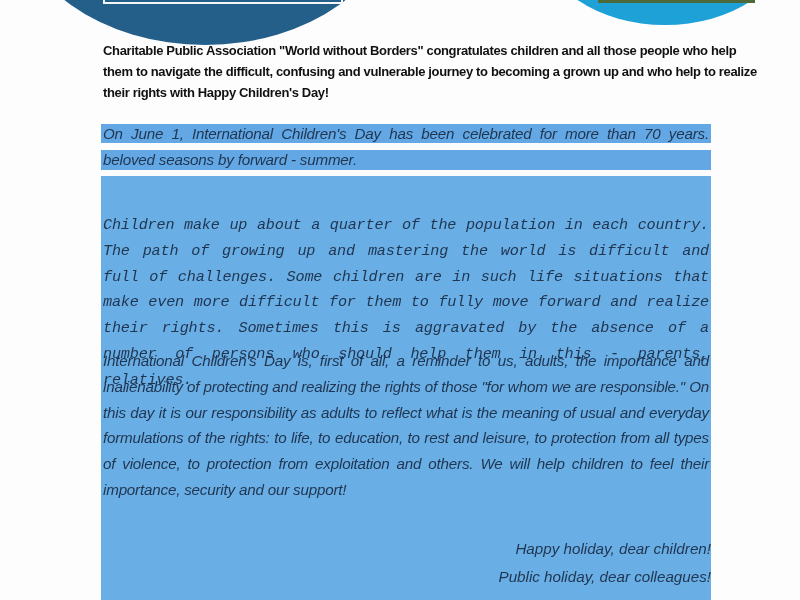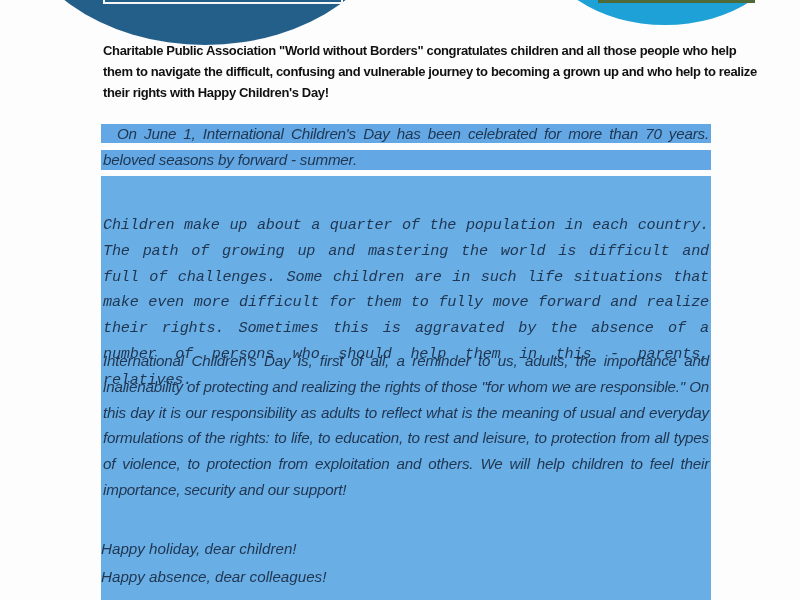--- a/index.html
+++ b/index.html
@@ -40,21 +40,21 @@
       position:absolute; left:101px; top:176px; width:610px; height:424px;
       background:#6aaee6;
     }
     .body-text {
       position:absolute; left:103px; width:606px;
       font-style:italic; font-size:15.2px; line-height:25.8px; color:#1f3550;
       text-align:justify; letter-spacing:-0.2px;
     }
     .body-text p { margin:0; text-align-last:left; }
     .closing {
-      position:absolute; left:101px; width:610px; text-align:left;
+      position:absolute; left:101px; width:610px; text-align:right;
       font-style:italic; font-size:15.2px; line-height:25px; color:#1f3550;
     }
     .cutoff {
       position:absolute; left:205px; top:592px; width:120px; height:8px;
       overflow:hidden; font-style:italic; font-size:15px; color:#1f3550;
       line-height:26px;
     }
   </style>
 </head>
 <body>
@@ -64,28 +64,28 @@
 <div class="ellipse-right"></div>
 <div class="photo-strip"></div>
 
 <div class="intro">Charitable Public Association "World without Borders" congratulates  children and all those people who help them to navigate the difficult, confusing and vulnerable journey to becoming a grown up and who help to realize their rights with Happy Children's Day!</div>
 
 <div class="hl-line" style="top:124px;height:19px;"></div>
 <div class="hl-line" style="top:150px;height:20px;"></div>
 <div class="hl-block"></div>
 
 <div class="body-text" style="top:121px;">
-  <p style="text-align:justify;text-align-last:justify;margin-left:14px;">On June 1, International Children's Day has been celebrated for more than 70 years.</p>
+  <p style="text-align:justify;text-align-last:justify;">On June 1, International Children's Day has been celebrated for more than 70 years.</p>
   <p>beloved seasons by forward - summer.</p>
 </div>
 
 <div class="body-text" style="top:213px;font-family:Liberation Mono, monospace;">
   <p>Children make up about a quarter of the population in each country. The path of growing up and mastering the world is difficult and full of challenges. Some children are in such life situations that make  even more difficult for them to fully move forward and realize their rights. Sometimes this is aggravated by the absence of a number of persons who should help them in this - parents, relatives.</p>
 </div>
 
 <div class="body-text" style="top:348px;">
   <p>International Children's Day is, first of all, a reminder to us, adults, the importance and inalienability of protecting and realizing the rights of those "for whom we are responsible." On this day  it is our responsibility as  adults to reflect  what is the meaning  of usual and everyday formulations of the rights: to life, to education, to rest and leisure, to protection from all types of violence, to protection from exploitation and others.  We will help children to feel  their importance, security and our support!</p>
 </div>
 
 <div class="closing" style="top:536px;">Happy holiday, dear children!</div>
-<div class="closing" style="top:564px;">Happy absence, dear colleagues!</div>
+<div class="closing" style="top:564px;">Public holiday, dear colleagues!</div>
 
 <div class="cutoff"></div>
 
 </body></html>

